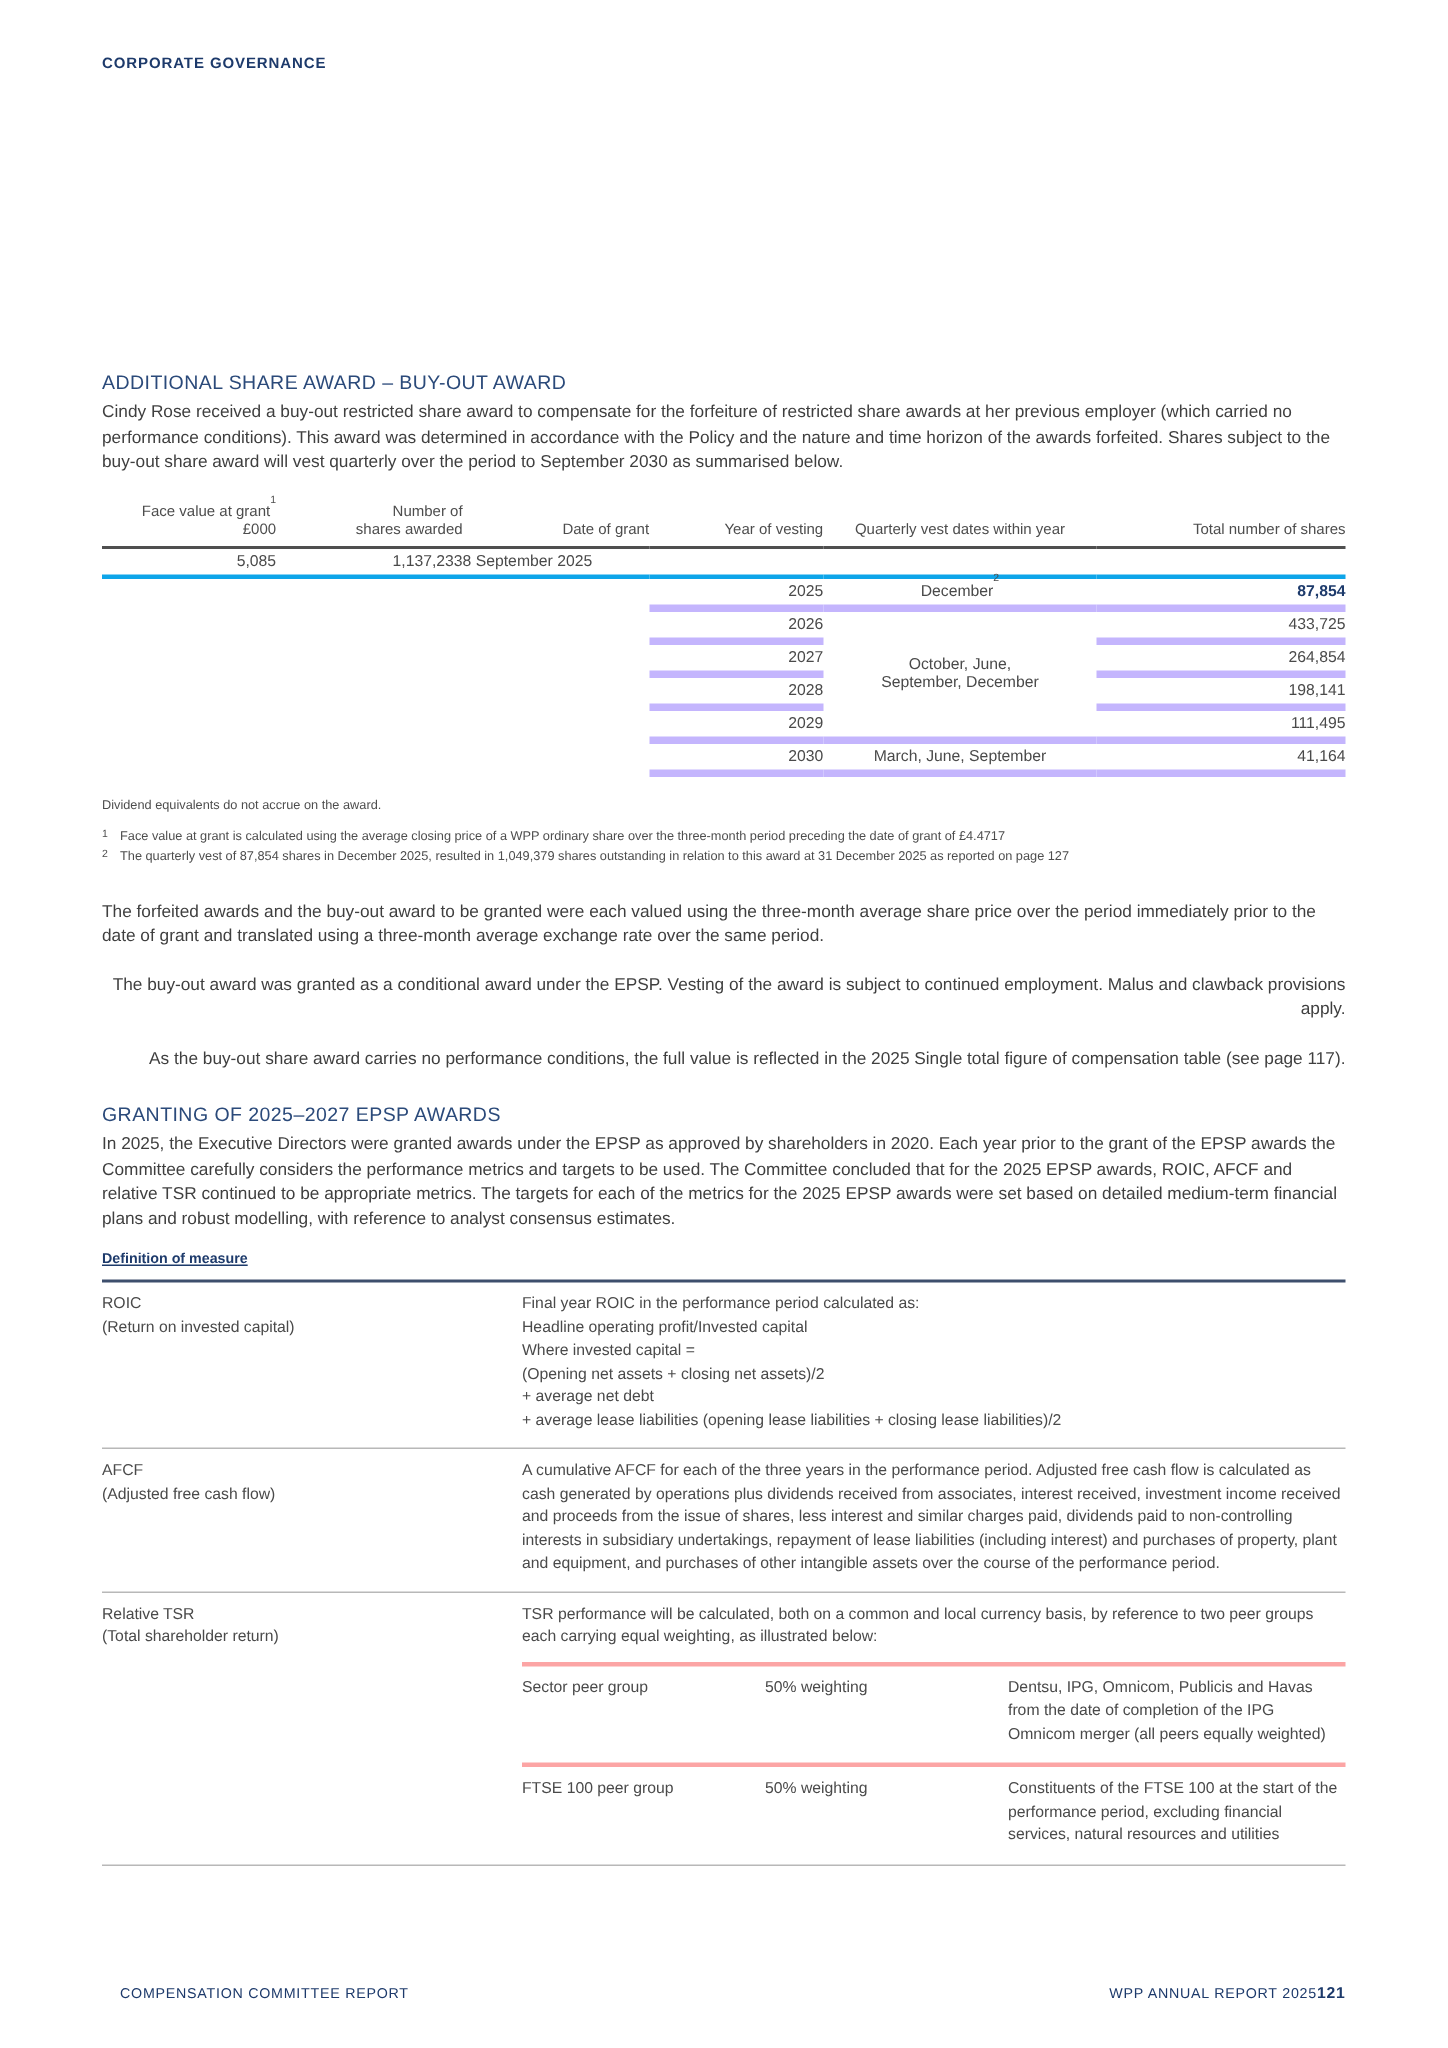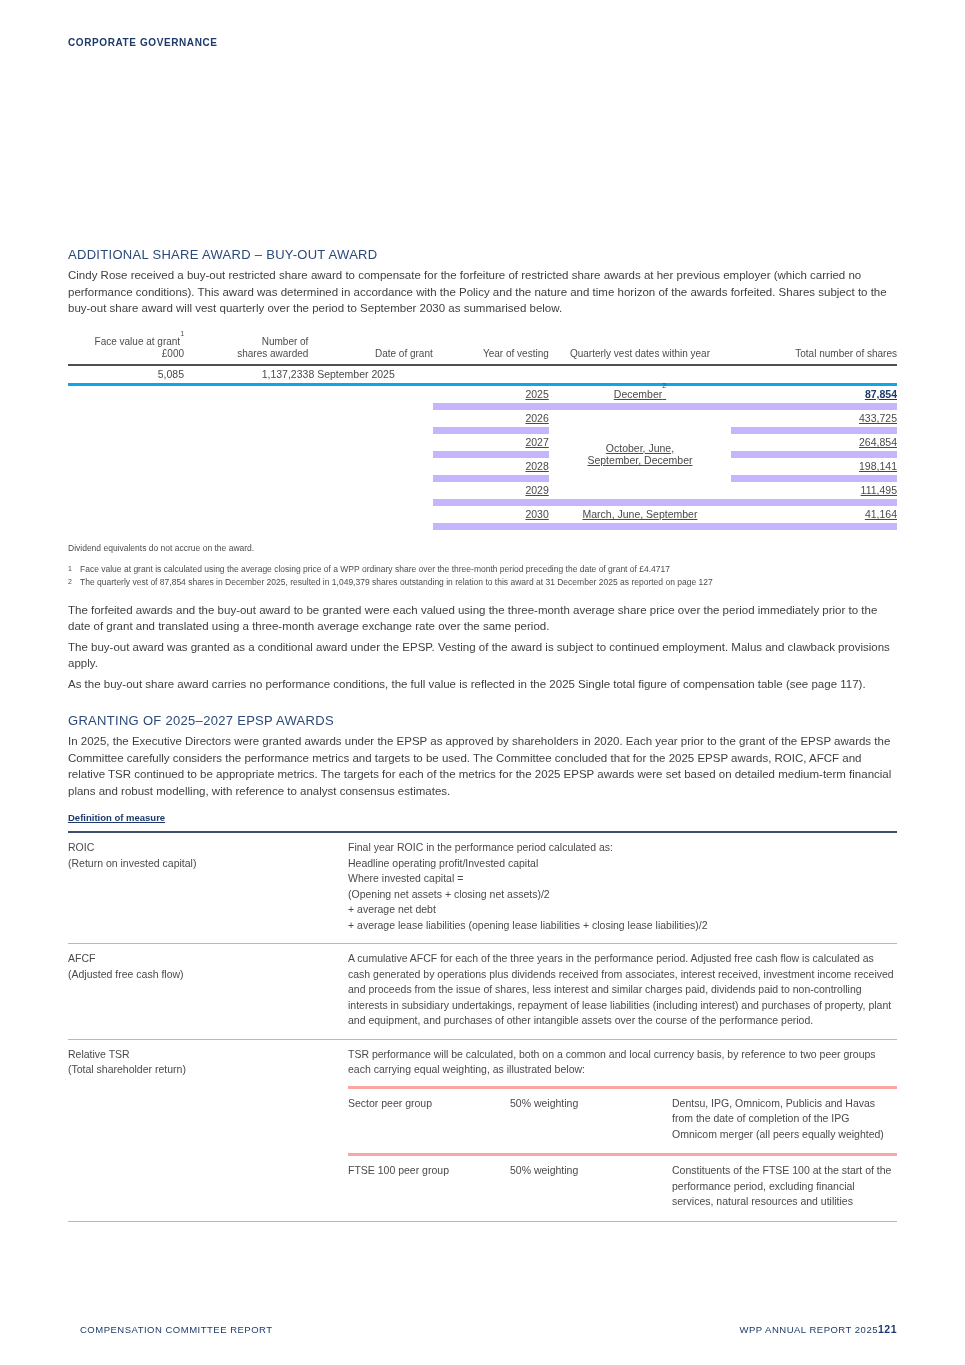--- a/index.html
+++ b/index.html
@@ -17,40 +17,40 @@
     color:#1d3a6b;
   }
   .content { position:absolute; top:247px; left:68px; width:829px; }
 
   .section-heading {
     margin:0 0 5px 0;
     font-size:13px; font-weight:400; letter-spacing:0.3px;
     color:#2b4a7a;
   }
   .body-text { margin:0; font-size:11.5px; line-height:16.5px; color:#3f3f3f; }
-  .para { margin-top:4px; }
-  .para-first { margin-top:12px; }
+  .para { margin-top:16px;text-align:right; }
+  .para-first { margin-top:22px; }
   .heading-gap { margin-top:21px; }
 
   
   .grant-table {
     width:100%; border-collapse:collapse; margin-top:19px;
     font-size:10.5px; color:#4a4a4a; table-layout:fixed;
   }
   .grant-table th {
     font-weight:400; font-size:10px; color:#4d4d4d;
     vertical-align:bottom; padding:0 0 4px 0; line-height:12px;
     border-bottom:2px solid #4f4f4f;
   }
   .grant-table td { padding:2.5px 0 2px 0; line-height:12.5px; vertical-align:middle; }
   .r { text-align:right; }
   .c { text-align:center; }
   .l { text-align:left; }
   .bbm { border-bottom:3px solid #0ea5e9; }
-  .bb  { border-bottom:7px solid #c4b5fd;text-decoration:underline; }
+  .bb  { border-bottom:5px solid #c4b5fd; }
   .navy-bold { font-weight:700; color:#1d3a6b; }
   .date-cell { padding-left:29px; white-space:nowrap; }
   sup.marker { font-size:7px; vertical-align:top; position:relative; top:-2px; line-height:0; }
 
   .note { margin-top:12px; font-size:8.5px; line-height:12px; color:#4d4d4d; }
   .footnotes { margin-top:9px; }
   .footnote { display:flex; font-size:8.5px; line-height:13.5px; color:#4d4d4d; }
   .fn-marker { flex:none; width:12px; font-size:7px; position:relative; top:-1px; }
 
   

